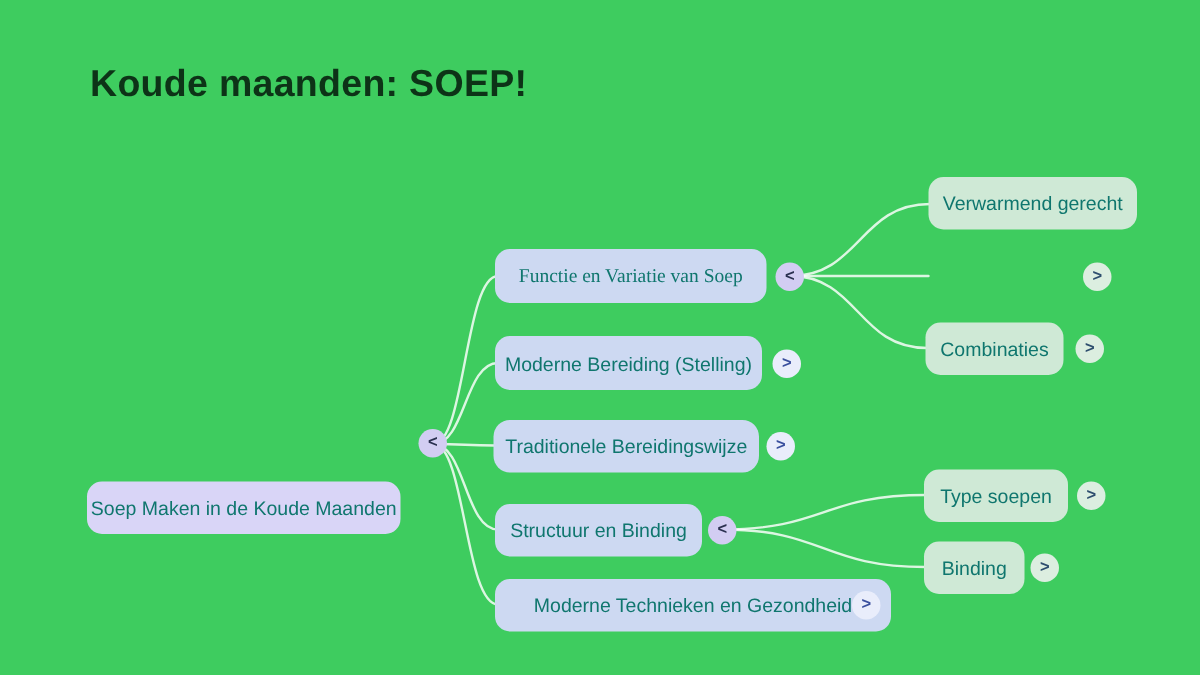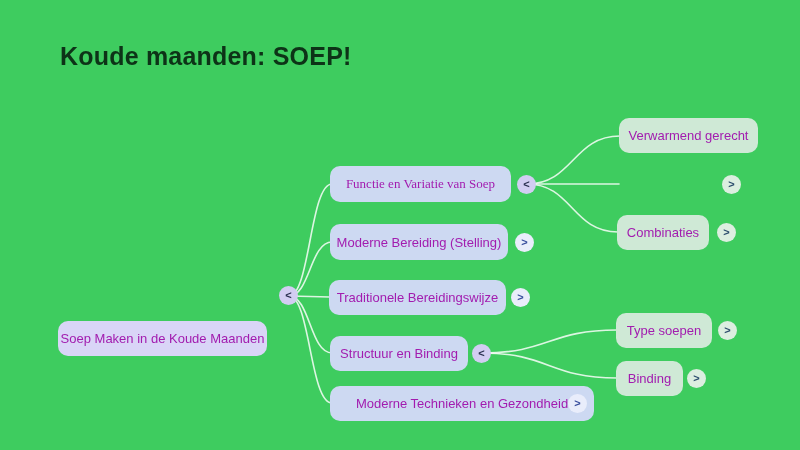--- a/index.html
+++ b/index.html
@@ -34,21 +34,21 @@
   }
   .node {
     position: absolute;
     display: flex;
     align-items: center;
     justify-content: center;
     box-sizing: border-box;
     height: 35px;
     border-radius: 10px;
     font-size: 13px;
-    color: #a21caf;
+    color: #0f766e;
     white-space: nowrap;
     cursor: pointer;
   }
   .node-root  { background: #d9d5f7; }
   .node-blue  { background: #cdd9f2; }
   .node-green { background: #cfe9d6; }
   .toggle {
     position: absolute;
     width: 19px;
     height: 19px;
@@ -101,21 +101,21 @@
     <span>&lt;</span>
   </div>
 
   <div class="node node-blue" style="left:330px; top:224px; width:178px; height:36px;">
     <span>Moderne Bereiding (Stelling)</span>
   </div>
   <div class="toggle toggle-blue" style="left:515px; top:233px;">
     <span>&gt;</span>
   </div>
 
-  <div class="node node-blue" style="left:329px; top:280px; width:177px;">
+  <div class="node node-blue" style="left:329px; top:280px; width:177px;border-radius:11px;">
     <span>Traditionele Bereidingswijze</span>
   </div>
   <div class="toggle toggle-blue" style="left:511px; top:288px;">
     <span>&gt;</span>
   </div>
 
   <div class="node node-blue" style="left:330px; top:336px; width:138px;">
     <span>Structuur en Binding</span>
   </div>
   <div class="toggle toggle-lavender" style="left:472px; top:344px;">

